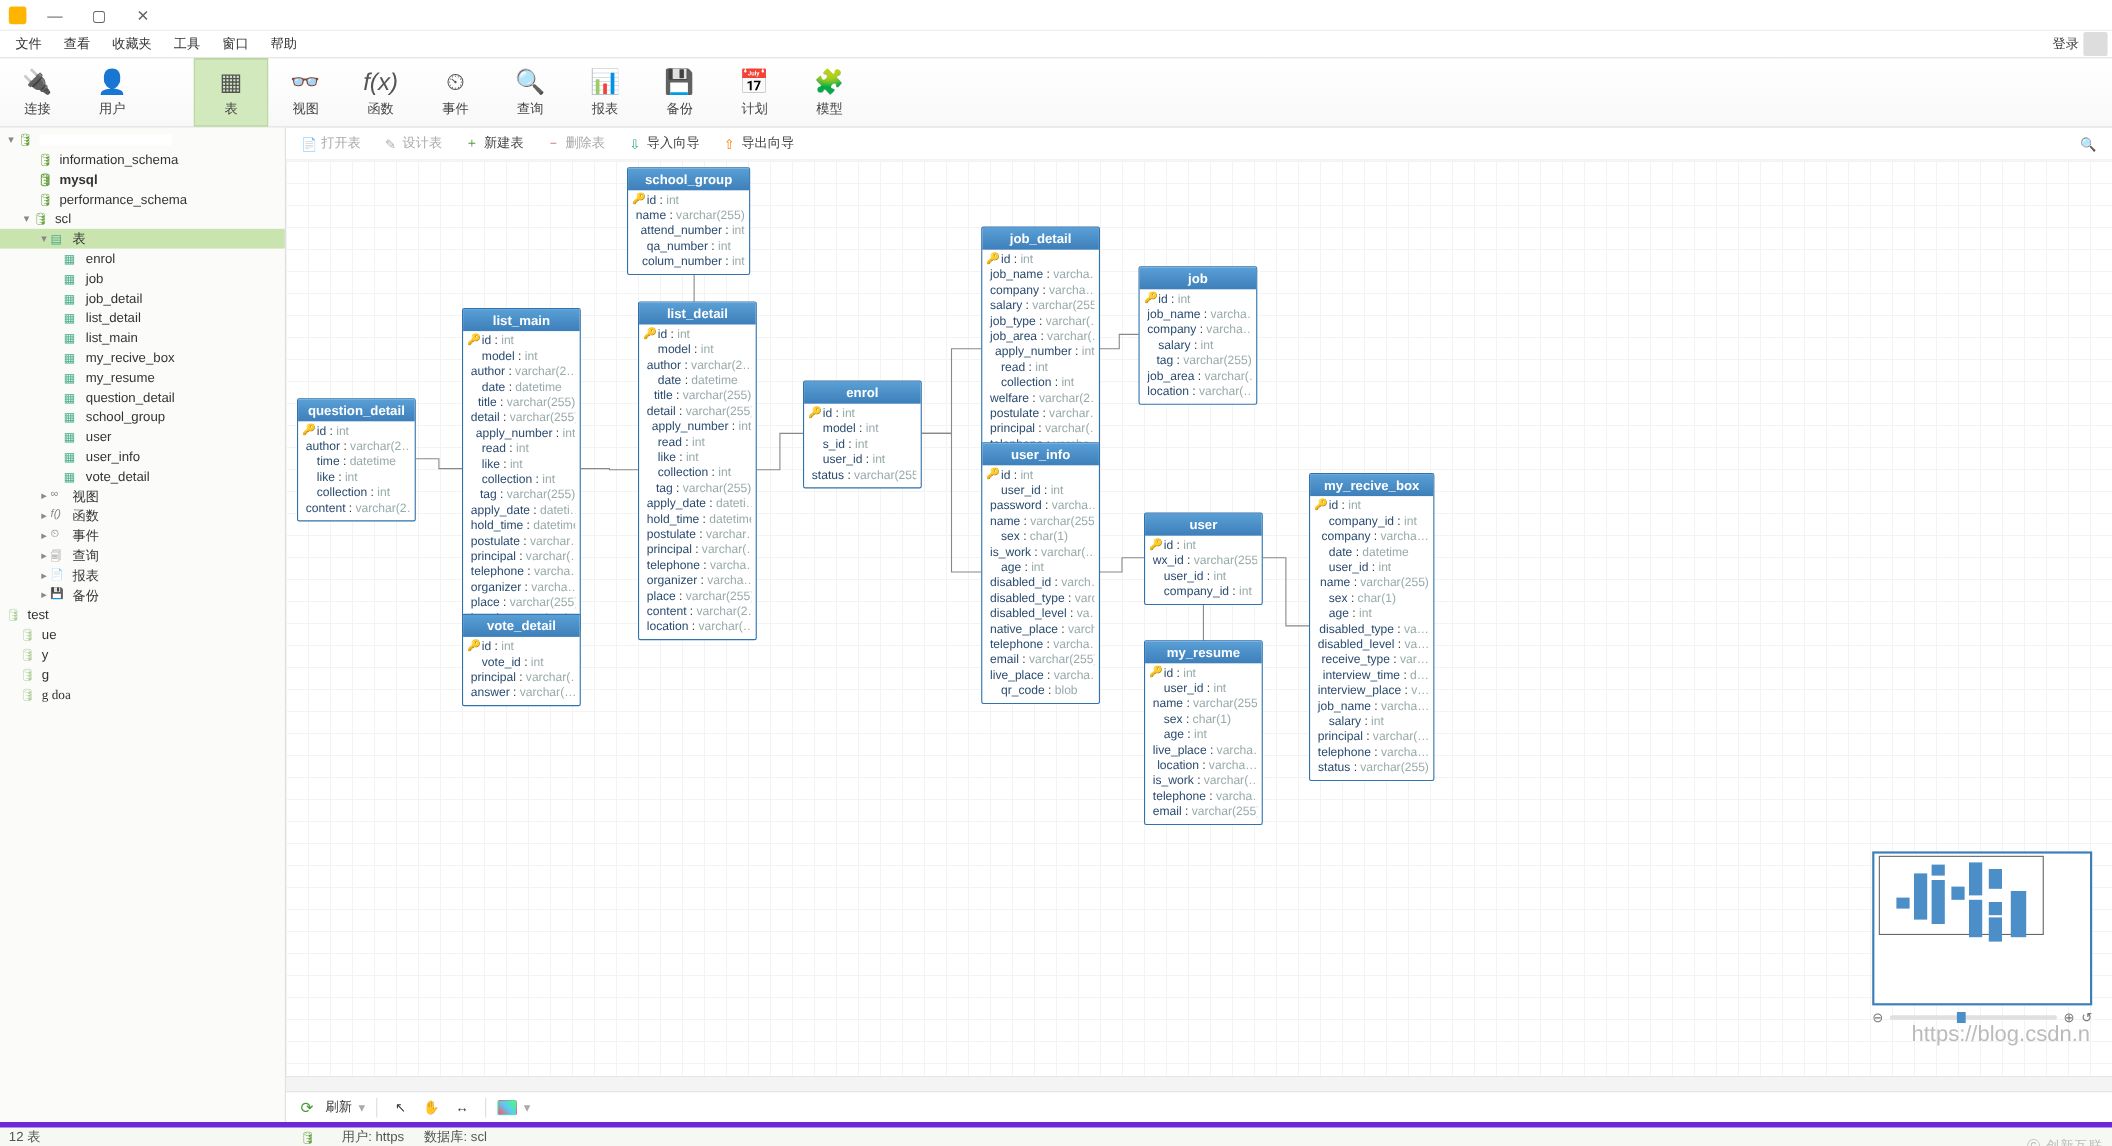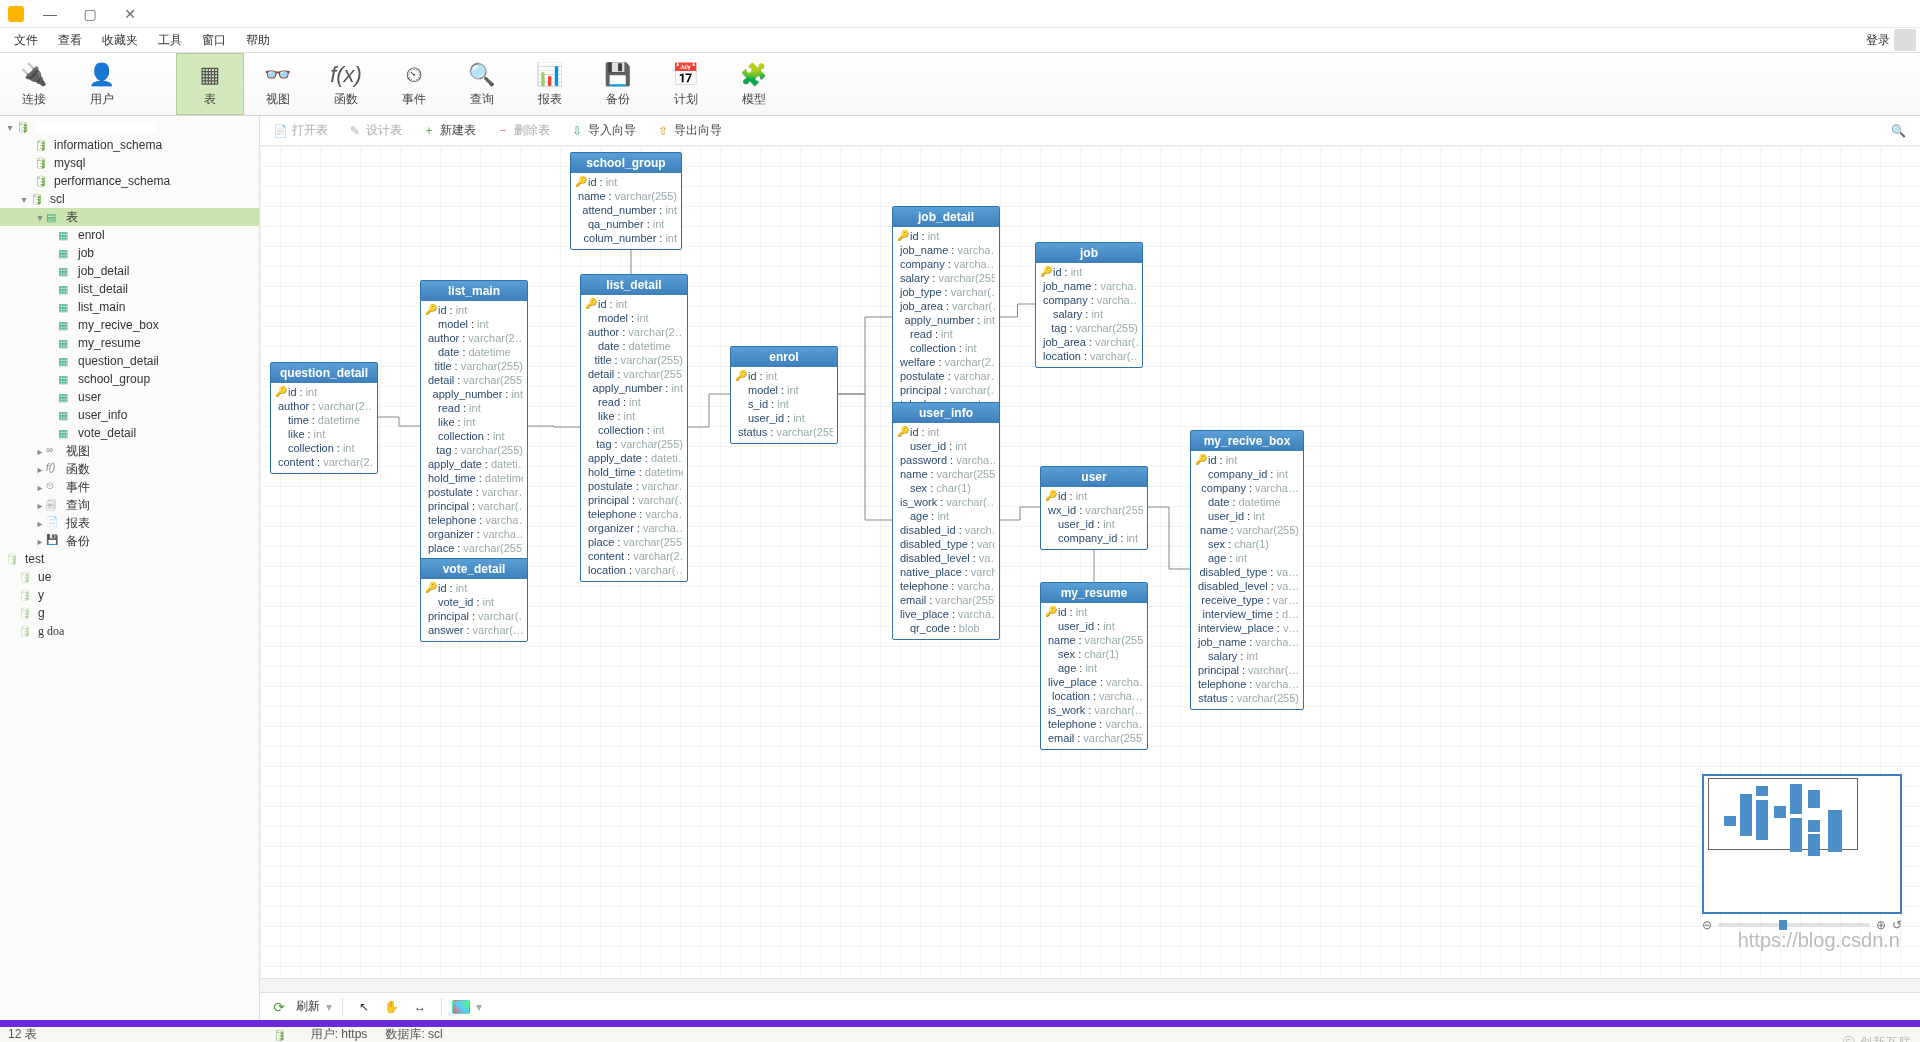--- a/index.html
+++ b/index.html
@@ -67,21 +67,21 @@
 .erow .pk { color:#e8a200; width:10px; font-size:10px; }
 .erow .fld { color:#2b4b6f; }
 .erow .typ { color:#9aa; }
 
 
 .zbar { height: 28px; display:flex; align-items:center; gap:6px; padding:0 8px; border-top:1px solid #e0e0e0; background:#fff; }
 .zbar .zbtn { width:22px; height:20px; display:flex; align-items:center; justify-content:center; border:1px solid transparent; border-radius:2px; }
 .zbar .refresh { color:#4a9b3a; font-size:14px; }
 
 
-.statusbar { height:22px; display:flex; align-items:center; padding:0 8px; background:#f6f8f4; border-top:7px solid #6d28d9; font-size:12px; color:#555; gap:18px; position:absolute; left:0; right:0; bottom:0; }
+.statusbar { height:22px; display:flex; align-items:center; padding:0 8px; background:#f6f8f4; border-top:5px solid #6d28d9; font-size:12px; color:#555; gap:18px; position:absolute; left:0; right:0; bottom:0; }
 .statusbar .sp { flex:1; }
 .brand { font-size:12px; color:#bbb; letter-spacing:1px;margin-top:16px; }
 
 
 .minimap { position:absolute; right:18px; bottom:64px; width:200px; height:140px; background:#fff; border:2px solid #3d7fba; }
 .minimap .mbox { position:absolute; background:#4b8ec8; }
 .minimap .view { position:absolute; border:1px solid #666; left:4px; top:2px; width:150px; height:72px; }
 .zoomctl { position:absolute; right:18px; bottom:44px; width:200px; height:18px; display:flex; align-items:center; gap:6px; font-size:12px; color:#777; }
 .zoomctl .track { flex:1; height:4px; background:#e0e0e0; position:relative; border-radius:2px; }
 .zoomctl .thumb { position:absolute; top:-3px; width:8px; height:10px; background:#4b8ec8; left:40%; }
@@ -165,21 +165,21 @@
 <div class="body">
 
   <div class="sidebar">
     <div class="tree-row" style="padding-left:4px">
         <span class="tree-twisty">▾</span>
         <span class="tree-icon db-icon"></span>
         <span style="background:#fff;width:120px;height:10px;display:inline-block"></span>
       </div>
     <div id="dblist">
         <div class="tree-row" style="padding-left: 34px;"><span class="tree-icon db-icon"></span>information_schema</div>
-        <div class="tree-row" style="padding-left: 34px;"><span class="tree-icon db-icon"></span>mysql</div>
+        <div class="tree-row" style="padding-left: 34px; font-weight: bold;"><span class="tree-icon db-icon"></span>mysql</div>
         <div class="tree-row" style="padding-left: 34px;"><span class="tree-icon db-icon"></span>performance_schema</div>
       </div>
     <div class="tree-row" style="padding-left:18px">
         <span class="tree-twisty">▾</span>
         <span class="tree-icon db-icon"></span>
         <span>scl</span>
       </div>
     <div class="tree-row selected" style="padding-left:34px">
         <span class="tree-twisty">▾</span>
         <span class="tree-icon grp-icon"></span>

